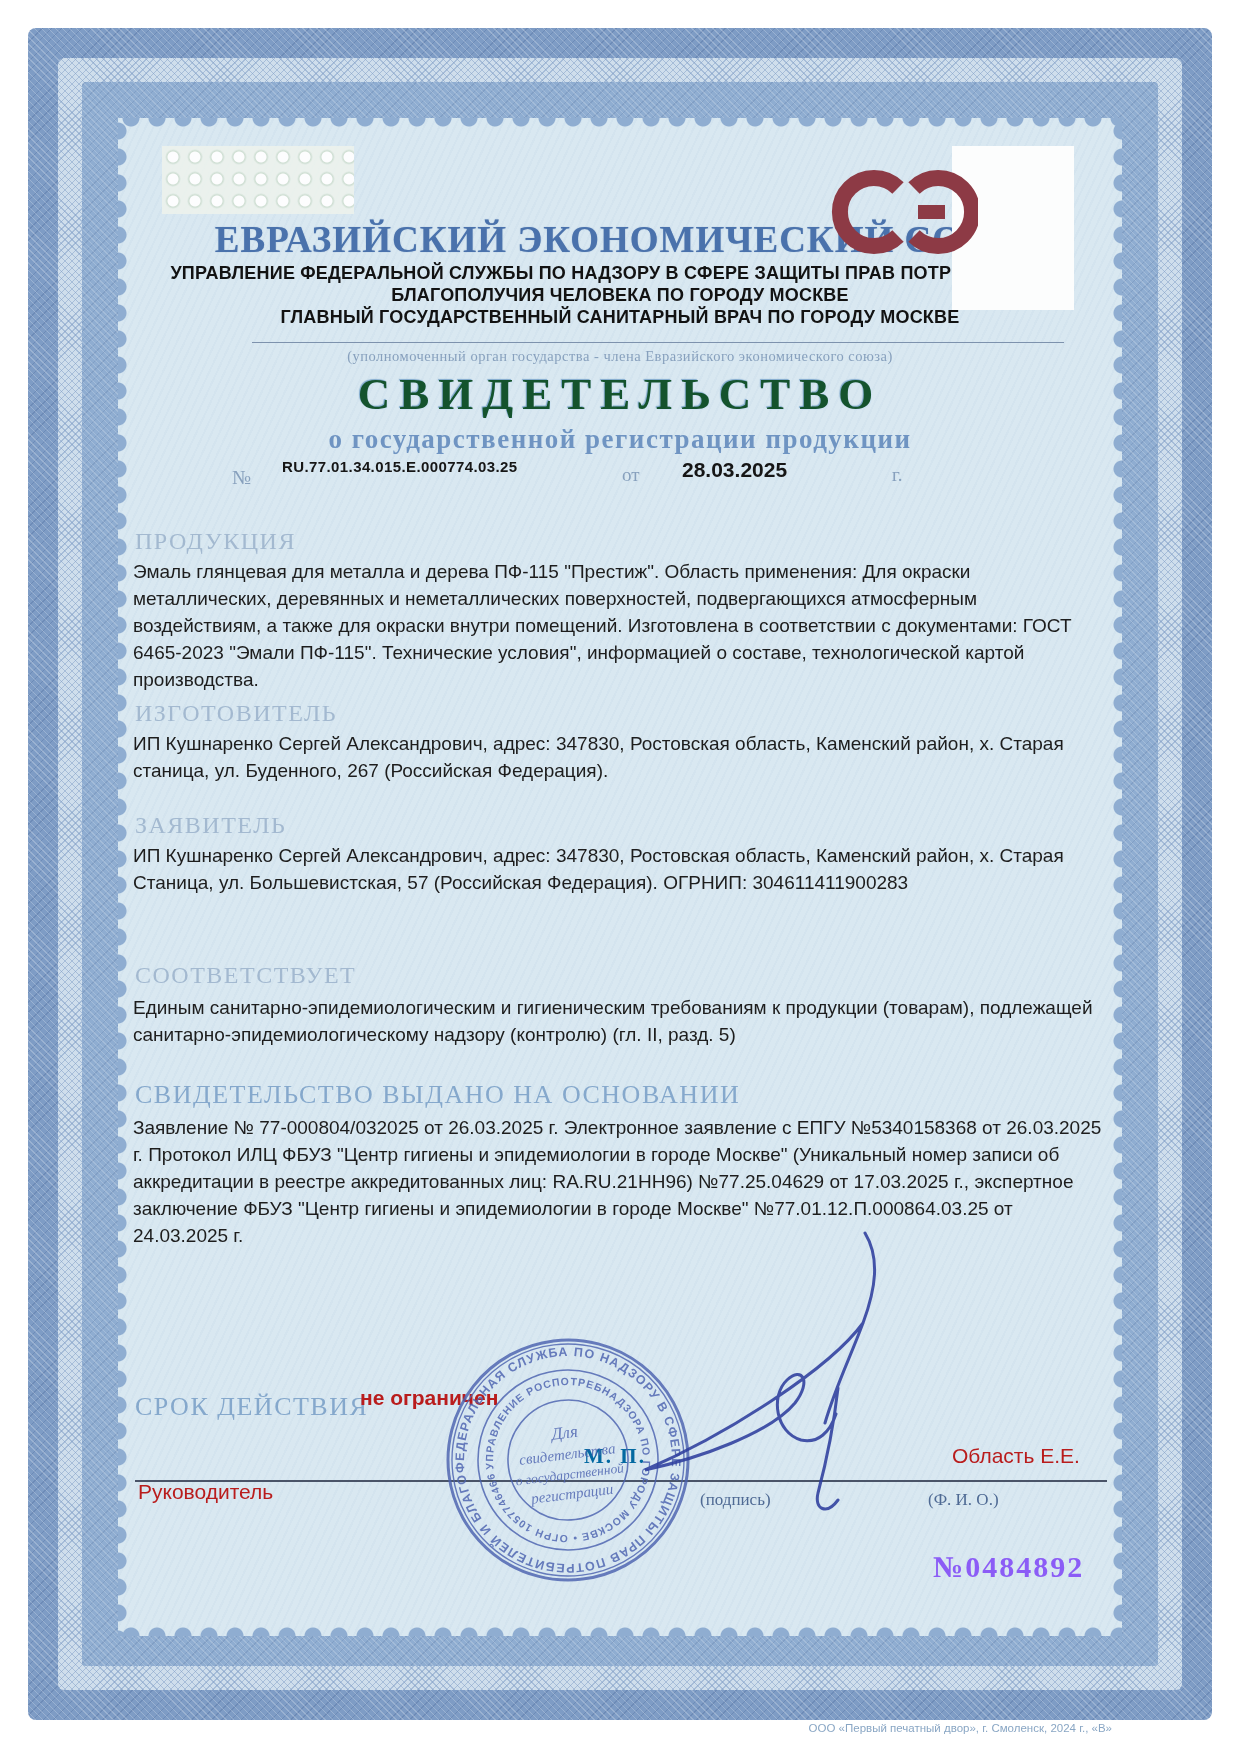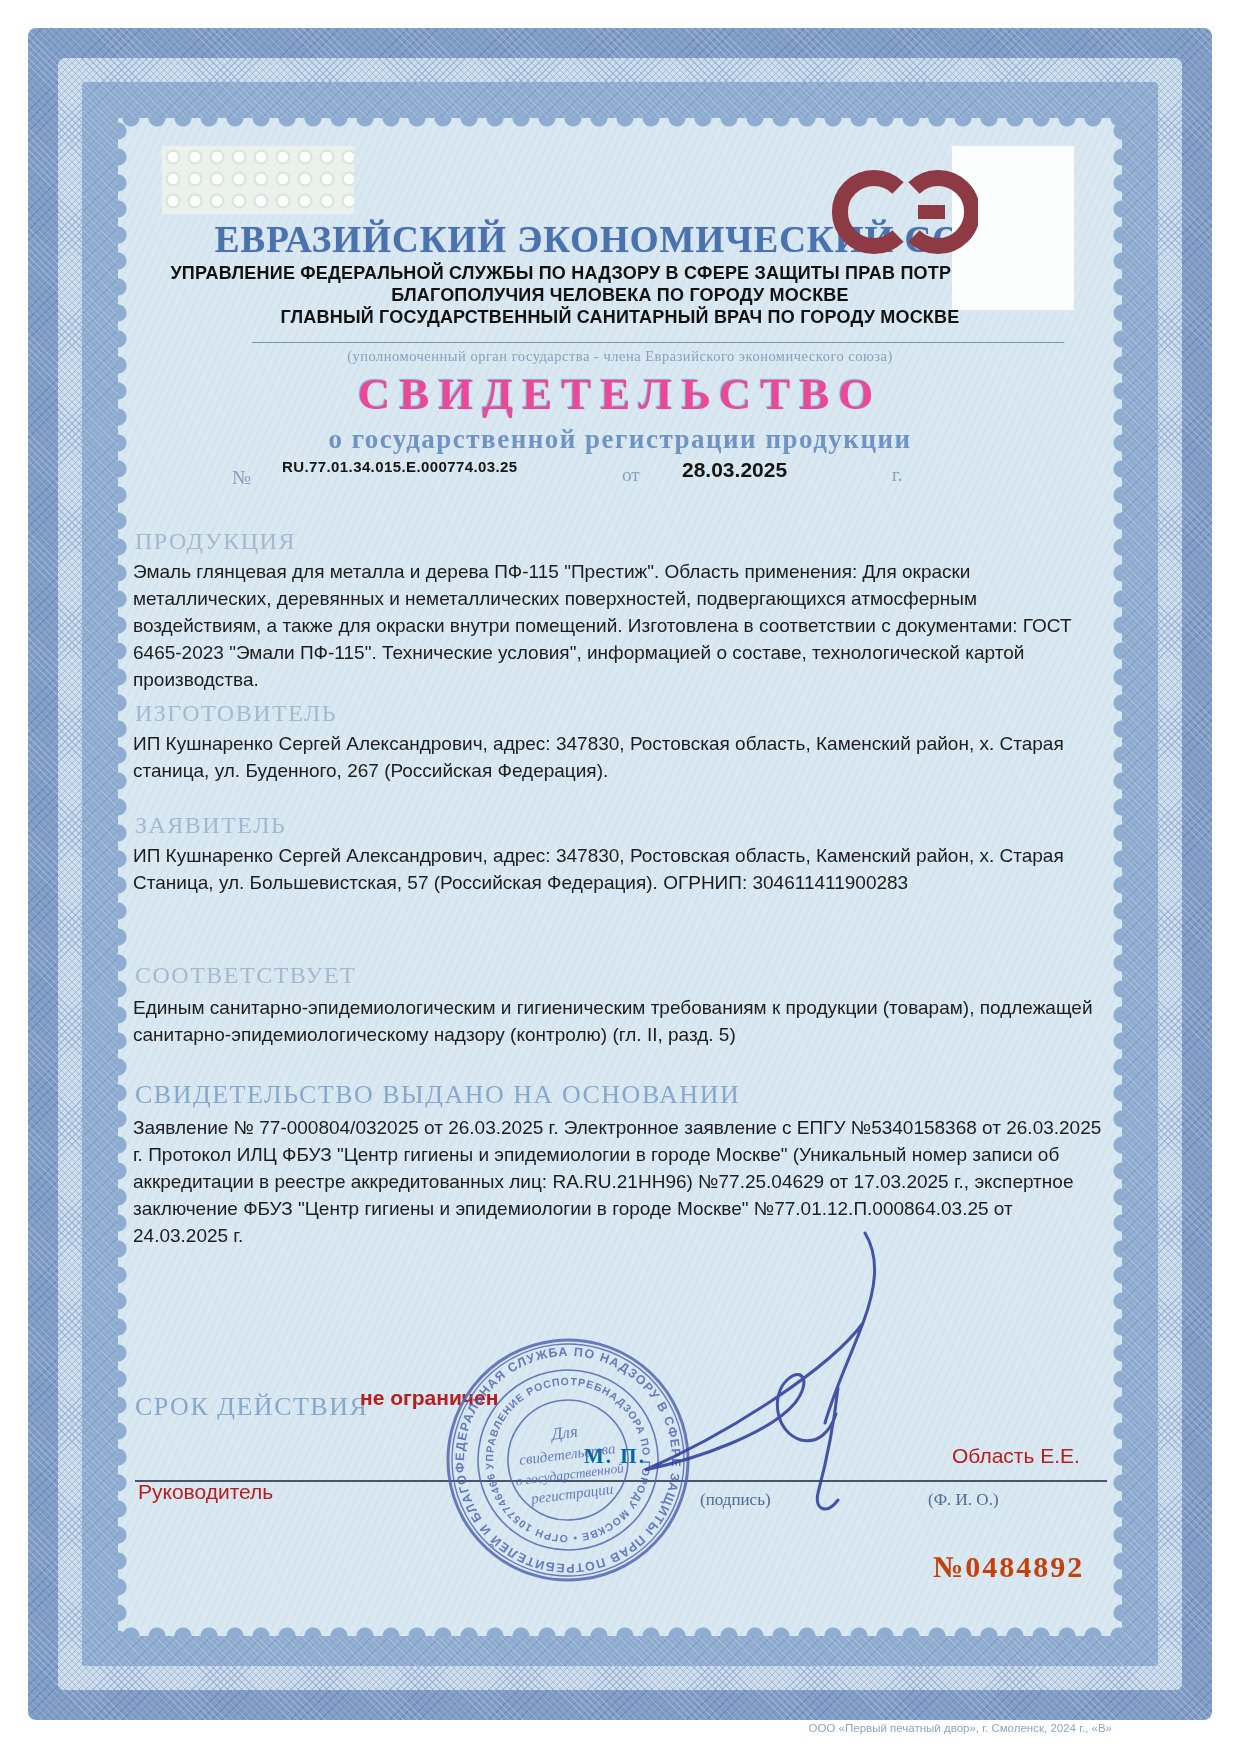--- a/index.html
+++ b/index.html
@@ -41,38 +41,38 @@
     background-size:22px 22px;opacity:.95;}
   .white-patch{position:absolute;left:952px;top:146px;width:122px;height:164px;background:#fcfdfd;z-index:3;}
   .se-logo{position:absolute;left:828px;top:158px;z-index:4;}
   .centered{position:absolute;left:118px;width:1004px;text-align:center;}
   .union-title{top:218px;font-family:"Liberation Serif",serif;font-weight:bold;font-size:37px;
     color:#4a72ac;letter-spacing:1px;text-shadow:0 0 1px rgba(74,114,172,.55);}
   .org-lines{top:262px;font-weight:bold;font-size:18px;color:#121212;line-height:22px;letter-spacing:.2px;}
   .header-rule{position:absolute;left:252px;top:342px;width:812px;height:1px;background:#7d92ad;}
   .authority-note{top:348px;font-family:"Liberation Serif",serif;font-size:14.5px;color:#87a0bd;letter-spacing:.5px;}
   .main-title{top:368px;font-family:"Liberation Serif",serif;font-weight:bold;font-size:45px;
-    letter-spacing:9px;color:#ec4899;text-shadow:1px 1px 0 #cfe3f2,-1px -1px 1px #7fa8cc;}
+    letter-spacing:9px;color:#14532d;text-shadow:1px 1px 0 #cfe3f2,-1px -1px 1px #7fa8cc;}
   .sub-title{top:424px;font-family:"Liberation Serif",serif;font-weight:bold;font-size:27px;
     color:#6f94c2;letter-spacing:1.5px;}
   .lbl{position:absolute;font-family:"Liberation Serif",serif;color:#87a0bd;}
   .val{position:absolute;font-weight:bold;color:#161616;}
   
   .sec-h{position:absolute;left:135px;font-family:"Liberation Serif",serif;font-size:24px;
     color:#a3b9d0;letter-spacing:1.5px;}
   .sec-h.blue{color:#85a8cc;font-size:26px;}
   .sec-b{position:absolute;left:133px;width:975px;font-size:19px;line-height:27px;color:#1d1d1d;}
   
   .black-text{position:absolute;color:#b91c1c;font-size:21px;}
   .sig-line{position:absolute;left:135px;top:1480px;width:972px;height:2px;background:#4a5468;z-index:4;}
   .cap{position:absolute;font-family:"Liberation Serif",serif;font-size:17px;color:#4f6a94;z-index:2;}
   .role-caption{position:absolute;left:135px;top:1496px;width:455px;font-family:"Liberation Serif",serif;
     font-size:18.5px;line-height:28px;color:#46618c;text-align:justify;word-spacing:3px;z-index:2;}
   .serial{position:absolute;left:933px;top:1550px;font-family:"Liberation Serif",serif;font-weight:bold;
-    font-size:30px;color:#c2410c;letter-spacing:2px;z-index:4;}
+    font-size:30px;color:#8b5cf6;letter-spacing:2px;z-index:4;}
   .footer-print{position:absolute;left:118px;top:1722px;width:994px;text-align:right;
     font-size:11.5px;color:#89a6c4;}
   .stamp{position:absolute;left:440px;top:1332px;z-index:5;opacity:.82;transform:rotate(-7deg);}
   .mp{position:absolute;left:584px;top:1444px;font-family:"Liberation Serif",serif;font-weight:bold;
     font-size:21px;color:#0369a1;z-index:3;letter-spacing:2px;}
   .signature-svg{position:absolute;left:580px;top:1218px;z-index:6;}
 </style>
 </head>
 <body>
 

